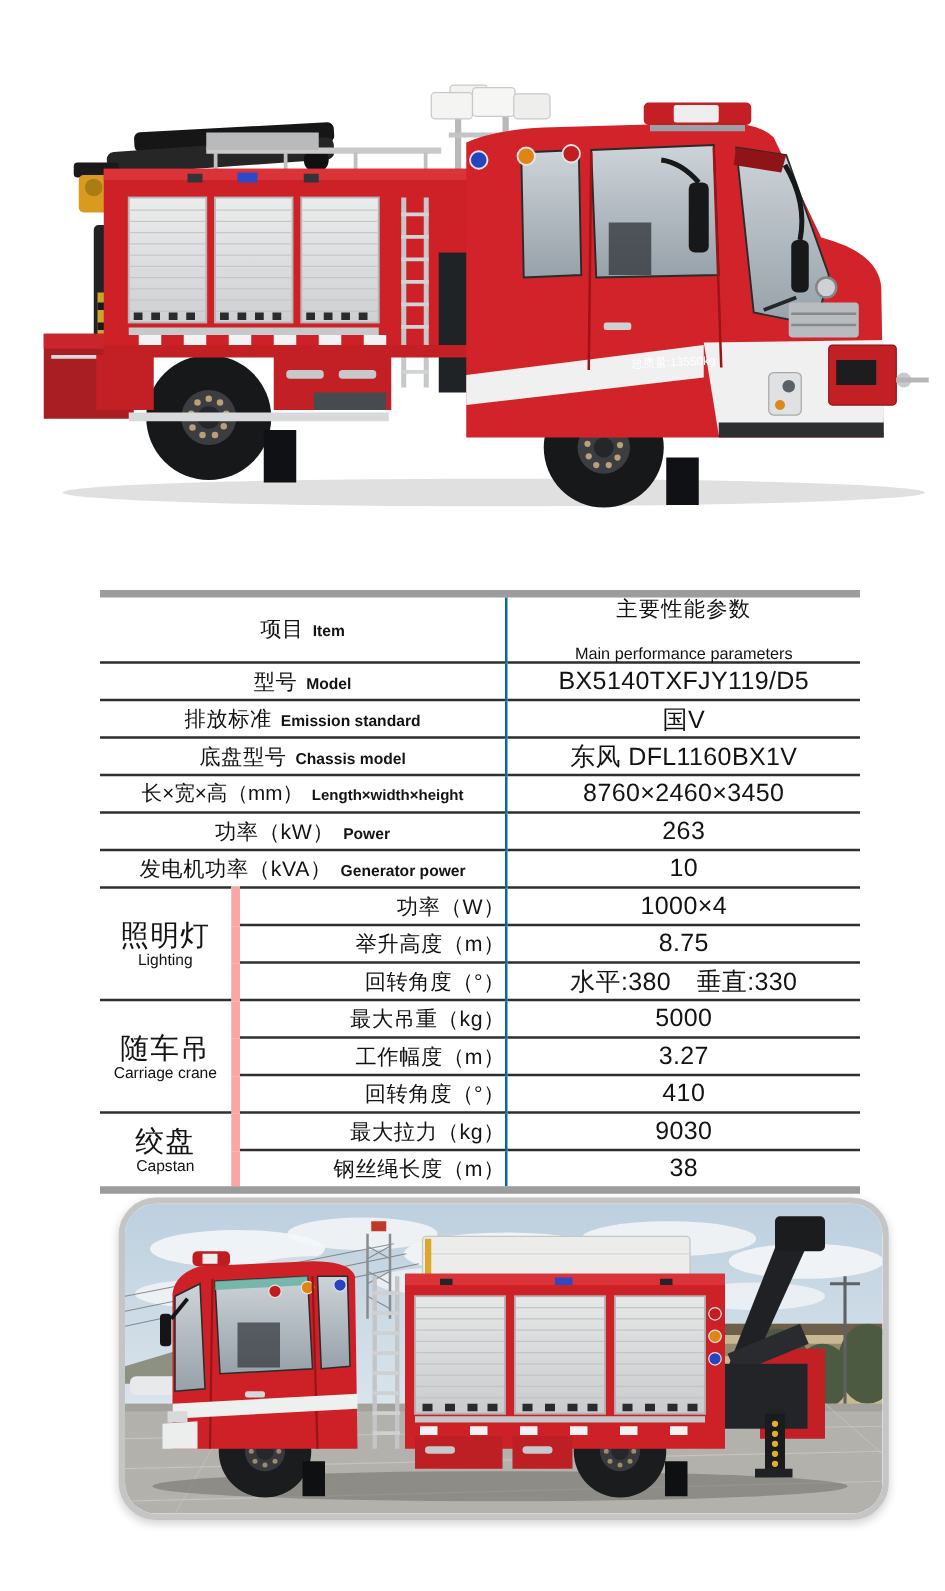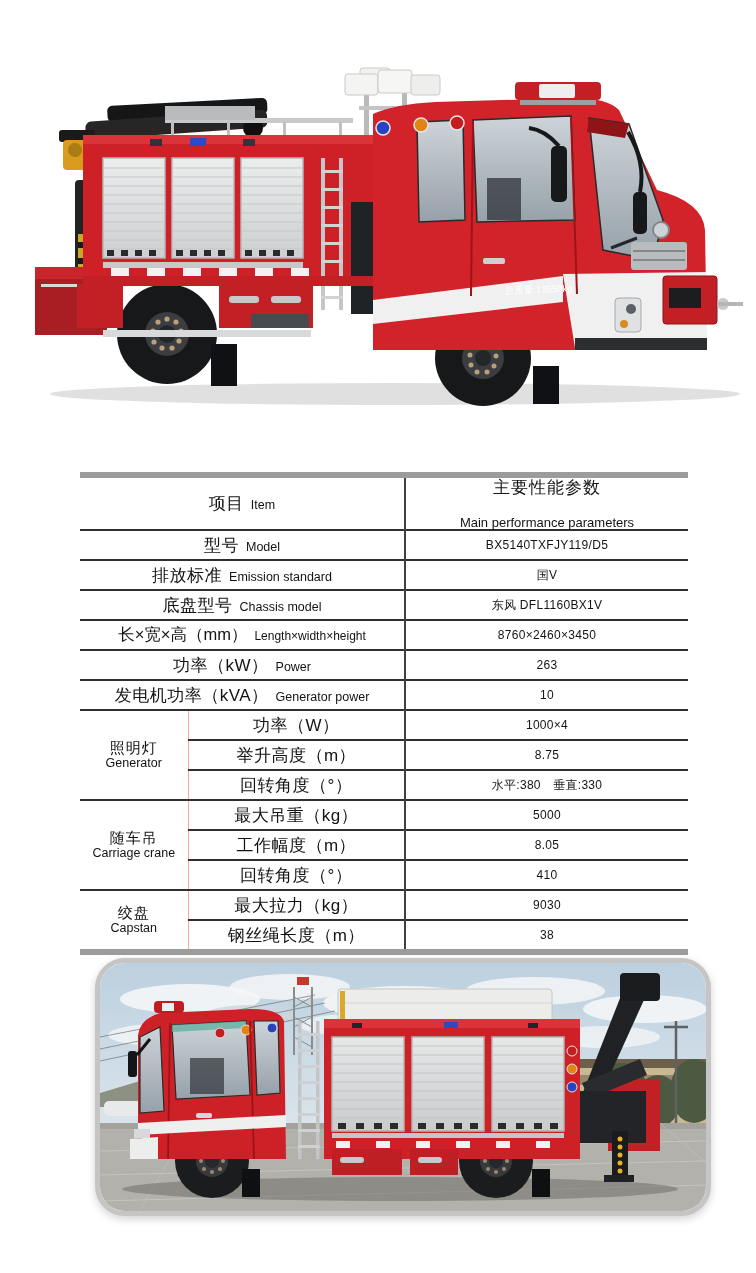--- a/index.html
+++ b/index.html
@@ -9,32 +9,32 @@
     overflow:hidden;
   }
   
   .top-photo{position:absolute;left:15px;top:62px;width:735px;height:345px;}
   
   .spec-wrap{position:absolute;left:80px;top:472px;width:608px;}
   .gray-bar{height:6px;background:#9c9c9c;}
   table.spec-table{border-collapse:collapse;width:608px;table-layout:fixed;}
   .spec-table td{padding:0;text-align:center;vertical-align:middle;height:28px;}
   .spec-table tr:not(:first-child) td{border-top:2px solid #2f2f2f;}
-  .spec-table td.v{border-left:2px solid #404040;}
-  .spec-table td.s{border-left:1px solid #fca5a5;}
+  .spec-table td.v{border-left:2px solid #0369a1;}
+  .spec-table td.s{border-left:7px solid #fca5a5;text-align:right;}
   .spec-table tr.head td{height:44px;}
   .zh{font-size:17px;letter-spacing:0.5px;}
-  .en{font-size:12.5px;margin-left:7px;letter-spacing:0;}
+  .en{font-size:12.5px;margin-left:7px;letter-spacing:0;font-weight:bold;}
   .en-block{display:block;font-size:13px;line-height:1.05;margin-top:18px;}
   .zh-block{display:block;font-size:17px;line-height:1.15;letter-spacing:1px;}
-  td.val{font-size:12px;white-space:pre;letter-spacing:0.3px;}
+  td.val{font-size:20px;white-space:pre;letter-spacing:0.3px;}
   tr.row-dims .zh{font-size:16.5px;letter-spacing:0;}
   tr.row-dims .en{font-size:12px;}
   .group-en{display:block;font-size:12.5px;line-height:1.1;}
-  .group-zh{display:block;font-size:15px;line-height:1.2;letter-spacing:1px;}
+  .group-zh{display:block;font-size:23px;line-height:1.2;letter-spacing:1px;}
   
   .photo-card{
     position:absolute;left:95px;top:958px;width:616px;height:258px;
     box-sizing:border-box;border:5px solid #c5c5c5;border-radius:30px;
     overflow:hidden;background:#fff;box-shadow:0 3px 8px rgba(0,0,0,0.18);
   }
   .photo-card svg{display:block;}
 </style>
 </head>
 <body>
@@ -268,21 +268,21 @@
       <td class="v val">263</td>
     </tr>
     <tr>
       <td colspan="2"><span class="zh">发电机功率（kVA）</span><span class="en">Generator power</span></td>
       <td class="v val">10</td>
     </tr>
 
     <tr>
       <td rowspan="3">
         <span class="group-zh">照明灯</span>
-        <span class="group-en">Generator</span>
+        <span class="group-en">Lighting</span>
       </td>
       <td class="s zh">功率（W）</td>
       <td class="v val">1000×4</td>
     </tr>
     <tr>
       <td class="s zh">举升高度（m）</td>
       <td class="v val">8.75</td>
     </tr>
     <tr>
       <td class="s zh">回转角度（°）</td>
@@ -292,21 +292,21 @@
     <tr>
       <td rowspan="3">
         <span class="group-zh">随车吊</span>
         <span class="group-en">Carriage crane</span>
       </td>
       <td class="s zh">最大吊重（kg）</td>
       <td class="v val">5000</td>
     </tr>
     <tr>
       <td class="s zh">工作幅度（m）</td>
-      <td class="v val">8.05</td>
+      <td class="v val">3.27</td>
     </tr>
     <tr>
       <td class="s zh">回转角度（°）</td>
       <td class="v val">410</td>
     </tr>
 
     <tr>
       <td rowspan="2">
         <span class="group-zh">绞盘</span>
         <span class="group-en">Capstan</span>

